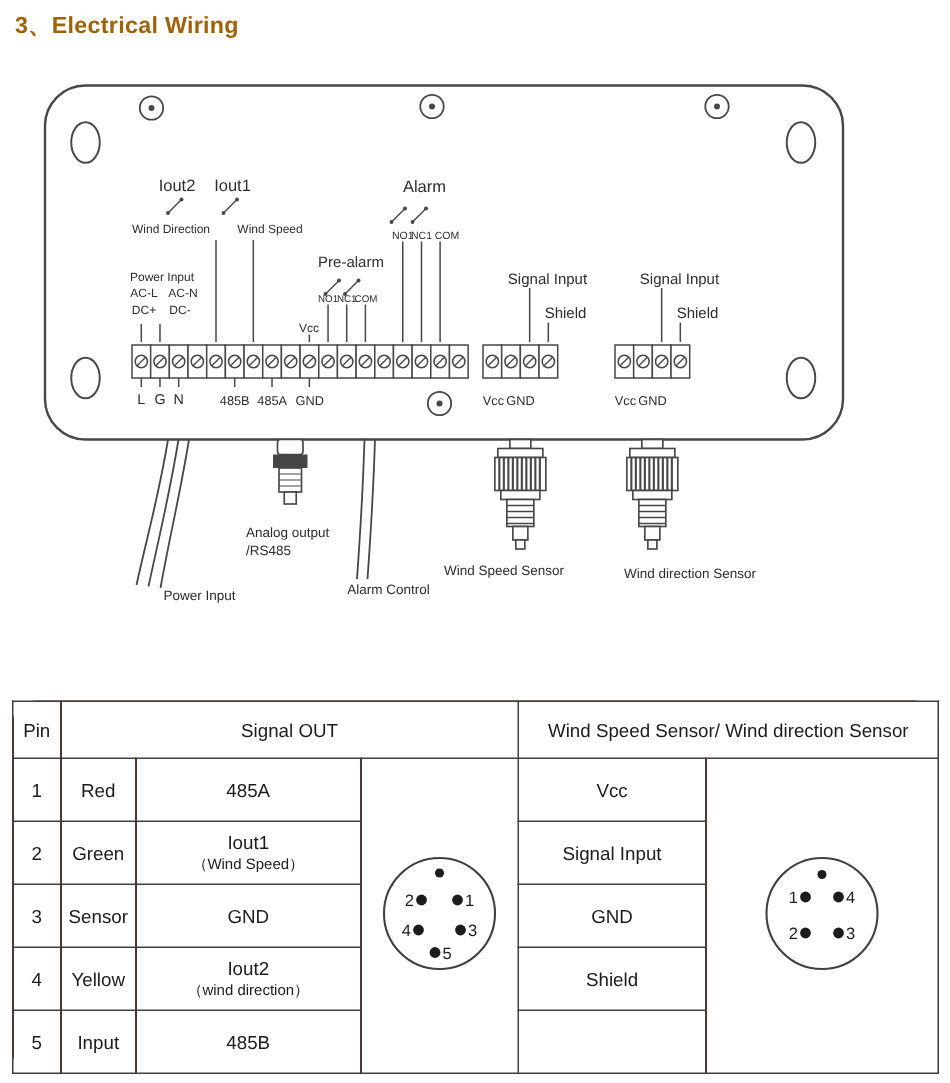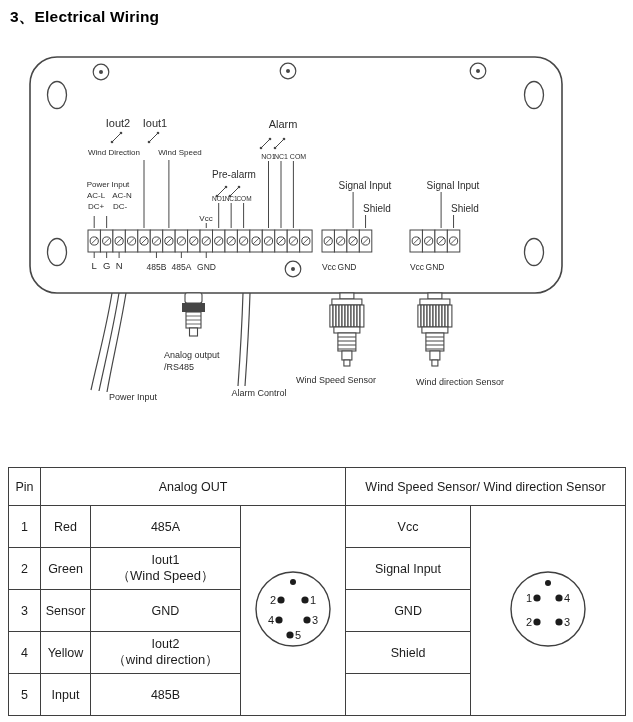--- a/index.html
+++ b/index.html
@@ -3,36 +3,36 @@
 <meta charset="utf-8">
 <style>
   * { margin:0; padding:0; box-sizing:border-box; }
   html,body { background:#ffffff; }
   body {
     position:relative; width:633px; height:722px; overflow:hidden;
     font-family:"Liberation Sans", sans-serif; color:#1f1f1f;
   }
   .title {
     position:absolute; left:10px; top:7px;
-    font-size:15.5px; font-weight:700; color:#000000; letter-spacing:0.2px;
+    font-size:15.5px; font-weight:700; color:#a16207; letter-spacing:0.2px;
   }
   .diagram { position:absolute; left:0; top:0; }
   .diagram text { font-family:"Liberation Sans", sans-serif; fill:#2d2d2d; }
   .pin-table {
     position:absolute; left:8px; top:467px; width:617px;
     border-collapse:collapse; table-layout:fixed;
     font-size:12.5px; color:#1c1c1c; background:#7f1d1d;border-radius:16px;
   }
   .pin-table th, .pin-table td {
     border:1px solid #3f3f3f; text-align:center; vertical-align:middle;
     padding:0; font-weight:normal; background:#ffffff; overflow:hidden;
   }
   .pin-table thead th { height:38px; }
   .pin-table tbody td { height:42px; }
-  .pin-table .sub { font-size:13px; }
+  .pin-table .sub { font-size:10px; }
   .conn-svg text { font-family:"Liberation Sans", sans-serif; fill:#1c1c1c; }
 </style>
 </head>
 <body>
 
 <div class="title">3、Electrical Wiring</div>
 
 <svg class="diagram" width="633" height="460" viewBox="0 0 633 460">
   <defs>
     <g id="term">
@@ -186,21 +186,21 @@
     <col style="width:32px">
       <col style="width:50px">
       <col style="width:150px">
     <col style="width:105px">
       <col style="width:125px">
       <col style="width:155px">
   </colgroup>
   <thead>
     <tr>
       <th>Pin</th>
-      <th colspan="3">Analog OUT</th>
+      <th colspan="3">Signal OUT</th>
       <th colspan="2">Wind Speed Sensor/ Wind direction Sensor</th>
     </tr>
   </thead>
   <tbody>
     <tr>
       <td>1</td>
       <td>Red</td>
       <td>
           <div>485A</div>
           <div class="sub"></div>

